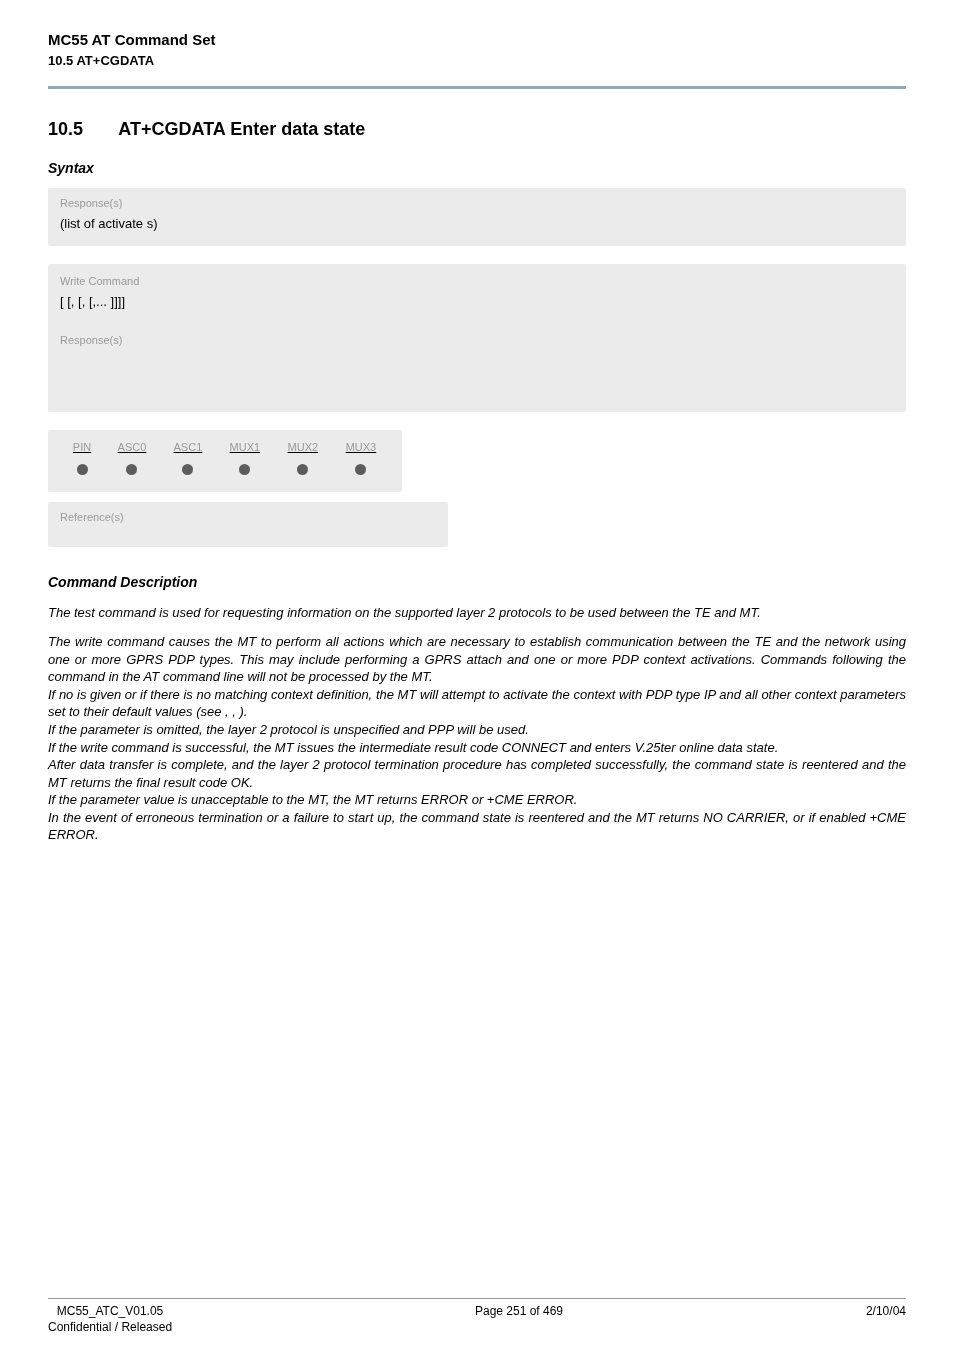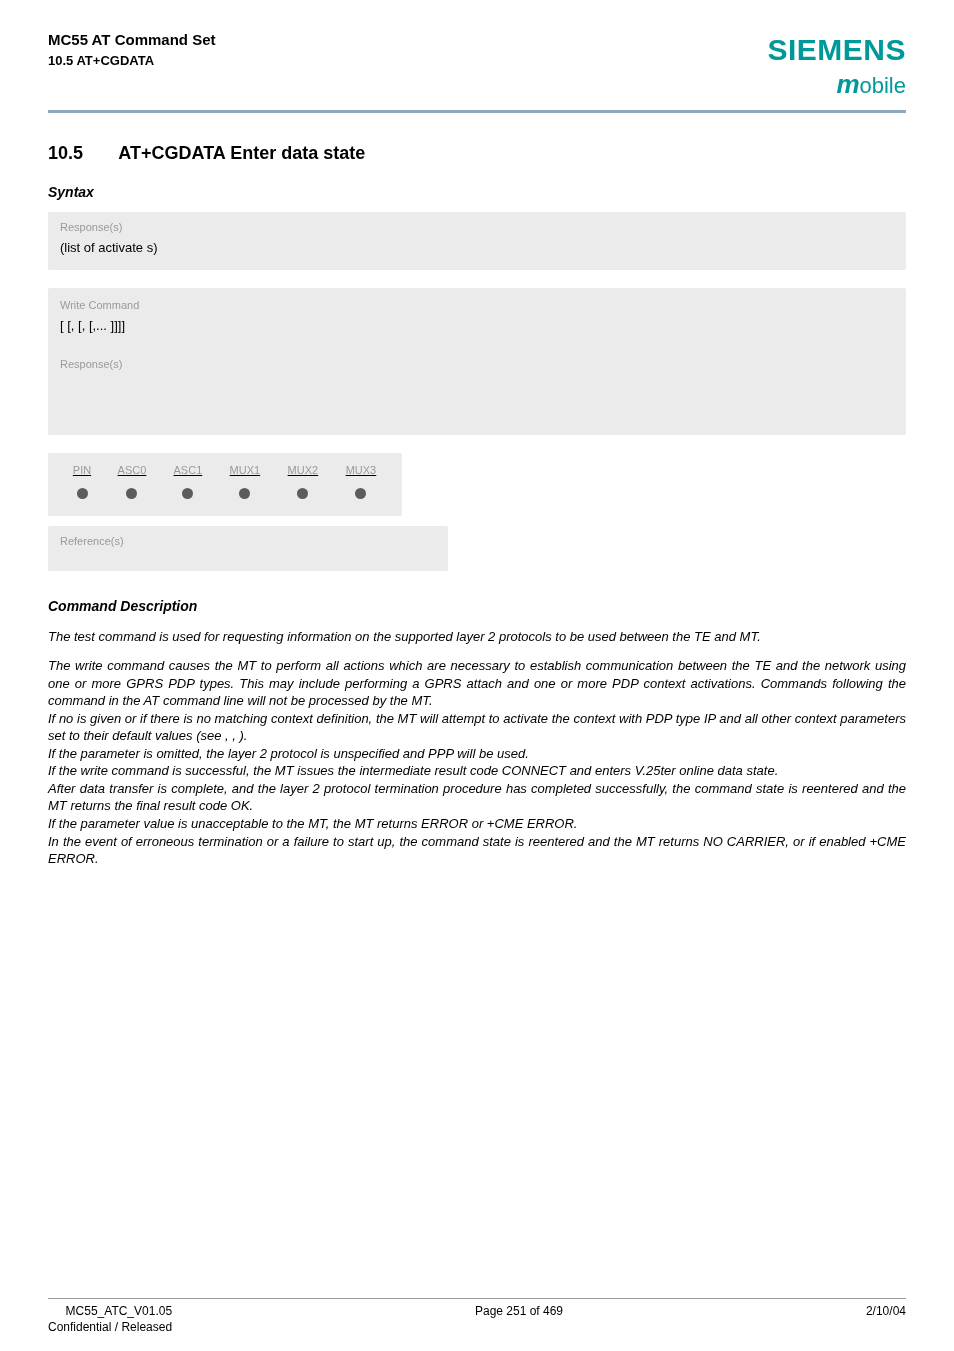--- a/index.html
+++ b/index.html
@@ -11,21 +11,21 @@
     width: 954px;
     margin: 0 auto;
     padding: 30px 48px 20px 48px;
     line-height: 1.35;
   }
   .header-row {
     display: flex;
     justify-content: space-between;
     align-items: flex-start;
     border-bottom: 3px solid #8fa8bc;
-    padding-bottom: 8px;
+    padding-bottom: 16px;
     margin-bottom: 28px;
   }
   .header-left .doc-title {
     font-weight: bold;
     font-size: 15px;
   }
   .header-left .doc-sub {
     font-weight: bold;
     font-size: 13px;
     margin-top: 2px;
@@ -147,35 +147,31 @@
     bottom: 16px;
     left: 48px;
     right: 48px;
     width: 858px;
     border-top: 1px solid #999;
     padding-top: 4px;
     font-size: 12px;
     display: flex;
     justify-content: space-between;
   }
-  .footer .left { text-align: right; }
+  .footer .left { text-align: center; }
   .footer .center { text-align: center; }
   .footer .right { text-align: right; }
 </style>
 </head>
 <body>
 
 <div class="header-row">
   <div class="header-left">
     <div class="doc-title">MC55 AT Command Set</div>
     <div class="doc-sub">10.5 AT+CGDATA</div>
-  </div>
-  <div class="brand">
-    <div class="brand-main">SIEMENS</div>
-    <div class="brand-sub"><span class="m">m</span><span>obile</span></div>
   </div>
 </div>
 
 <h2 class="section-title">
   <span class="sec-num">10.5</span>
   <span>AT+CGDATA   Enter data state</span>
 </h2>
 
 <div class="syntax-label">Syntax</div>
 

